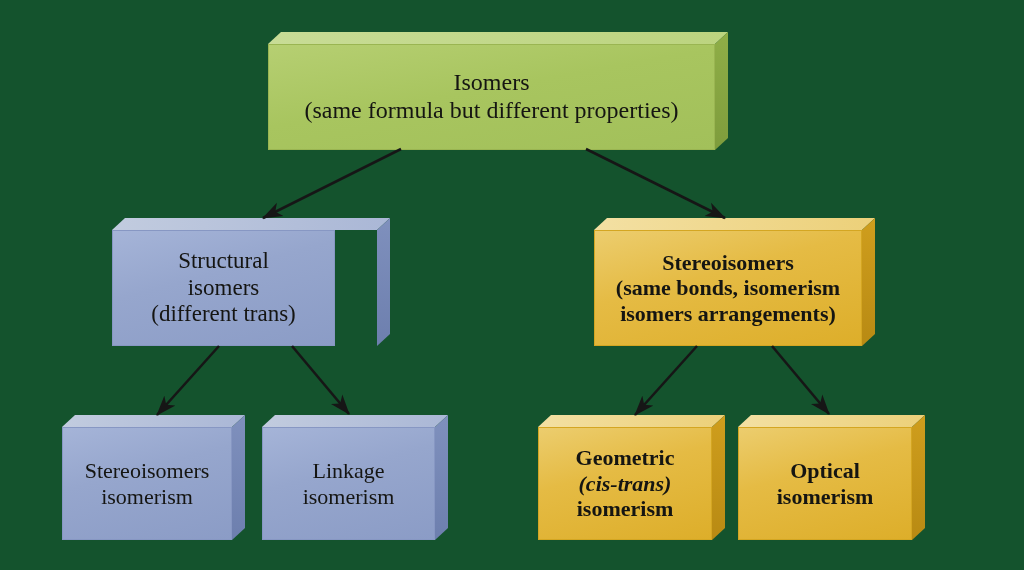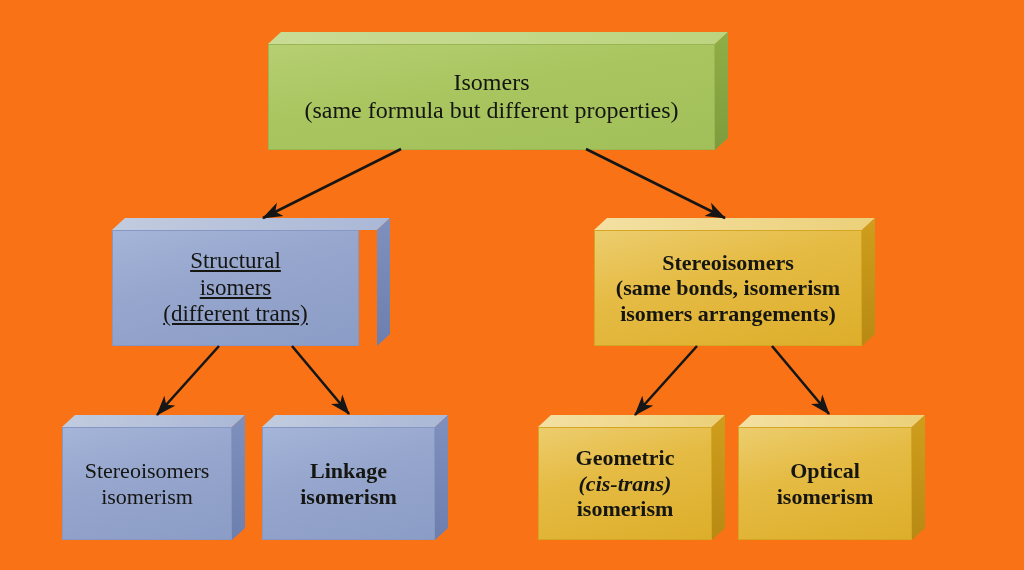--- a/index.html
+++ b/index.html
@@ -8,21 +8,21 @@
     padding: 0;
     background: #ffffff;
   }
   body {
     font-family: "Liberation Serif", "DejaVu Serif", serif;
   }
   #canvas {
     position: relative;
     width: 1024px;
     height: 570px;
-    background: #f97316;
+    background: #14532d;
     overflow: hidden;
   }
   
   .box {
     position: absolute;
     box-sizing: border-box;
   }
   .box .face {
     position: absolute;
     left: 0;
@@ -118,21 +118,21 @@
         <span class="ln" style="font-size:24px;">(same formula but different properties)</span>
       </span>
     </div>
   </div>
 
   <div class="box blue" style="left:112px; top:218px; width:278px; height:128px;">
     <div class="topface" style="left:0px; top:0px; width:278px; height:12px;
                 clip-path: polygon(13px 0, 278px 0, 265px 12px, 0 12px);"></div>
     <div class="sideface" style="left:265px; top:0px; width:13px; height:128px;
                 clip-path: polygon(0 12px, 13px 0, 13px 116px, 0 128px);"></div>
-    <div class="face" style="left:0px; top:12px; width:247px; height:116px;text-decoration:underline;">
+    <div class="face" style="left:0px; top:12px; width:223px; height:116px;">
       <span class="label">
         <span class="ln" style="font-size:23px;">Structural</span>
         <span class="ln" style="font-size:23px;">isomers</span>
         <span class="ln" style="font-size:23px;">(different trans)</span>
       </span>
     </div>
   </div>
 
   <div class="box gold" style="left:594px; top:218px; width:281px; height:128px;">
     <div class="topface" style="left:0px; top:0px; width:281px; height:12px;
@@ -154,21 +154,21 @@
     <div class="sideface" style="left:170px; top:0px; width:13px; height:125px;
                 clip-path: polygon(0 12px, 13px 0, 13px 113px, 0 125px);"></div>
     <div class="face" style="left:0px; top:12px; width:170px; height:113px;">
       <span class="label">
         <span class="ln" style="font-size:22px;">Stereoisomers</span>
         <span class="ln" style="font-size:22px;">isomerism</span>
       </span>
     </div>
   </div>
 
-  <div class="box blue" style="left:262px; top:415px; width:206px; height:125px;font-weight:bold;">
+  <div class="box blue" style="left:262px; top:415px; width:206px; height:125px;">
     <div class="topface" style="left:0px; top:0px; width:186px; height:12px;
                 clip-path: polygon(13px 0, 186px 0, 173px 12px, 0 12px);"></div>
     <div class="sideface" style="left:173px; top:0px; width:13px; height:125px;
                 clip-path: polygon(0 12px, 13px 0, 13px 113px, 0 125px);"></div>
     <div class="face" style="left:0px; top:12px; width:173px; height:113px;">
       <span class="label">
         <span class="ln" style="font-size:22px;">Linkage</span>
         <span class="ln" style="font-size:22px;">isomerism</span>
       </span>
     </div>

